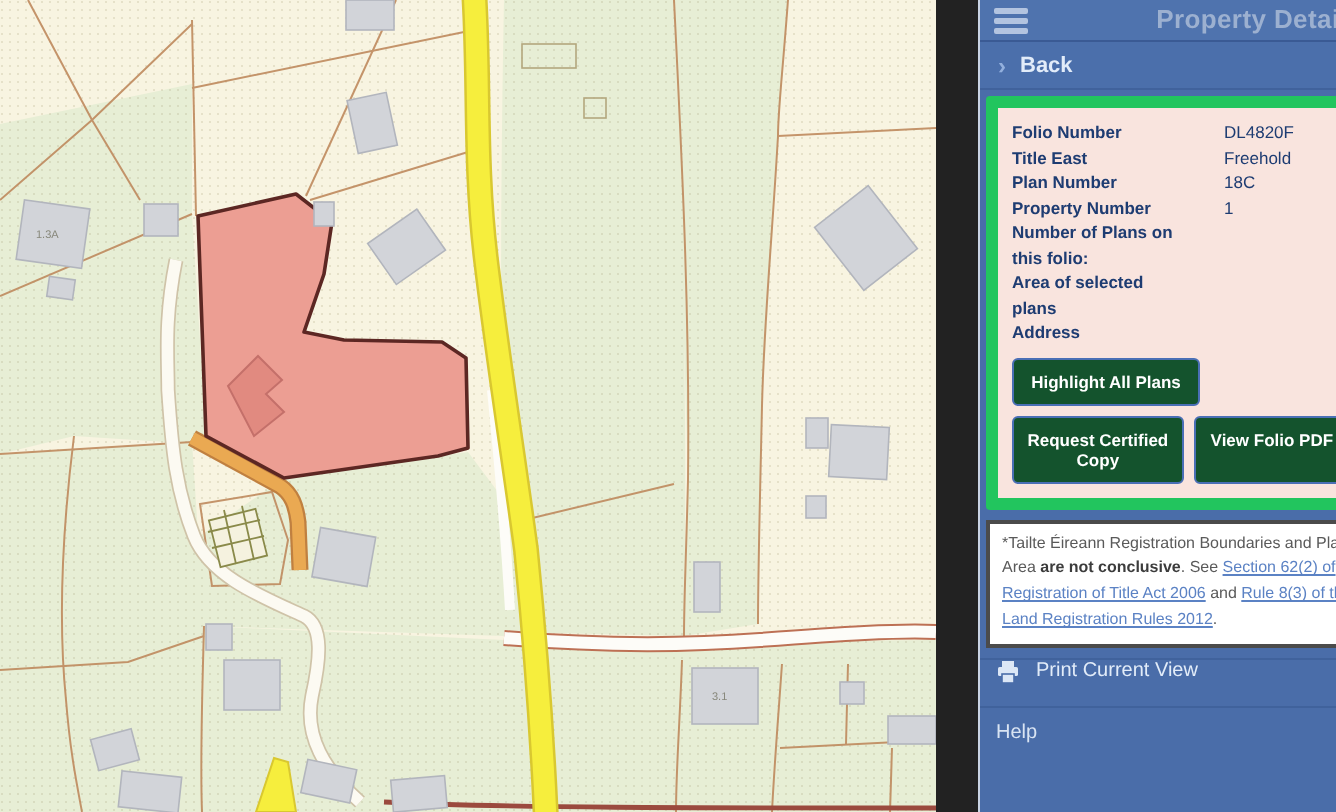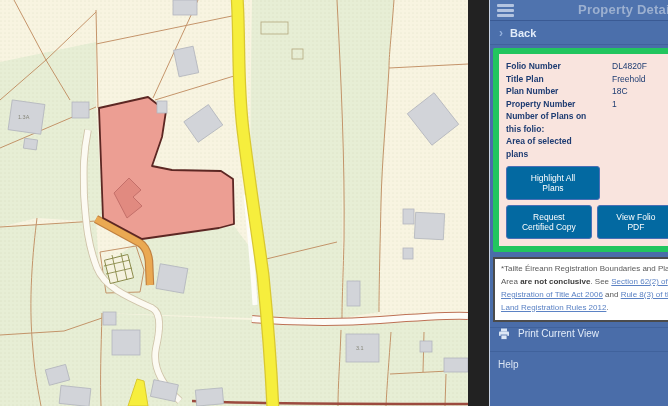--- a/index.html
+++ b/index.html
@@ -34,22 +34,22 @@
   .back-label{color:#e2ecf9;font-size:11px;font-weight:700;}
   .details-box{
     margin:3px 3px 0 3px;background:#f9e4de;border:6px solid #22c55e;border-radius:2px;
     padding:6px 6px 7px 7px;color:#1e3c72;flex:none;box-sizing:border-box;width:194px;
   }
   .drow{display:flex;font-size:8.5px;line-height:12.5px;}
   .dlabel{width:82px;font-weight:700;flex:none;}
   .dvalue{flex:1;font-weight:400;padding-left:24px;}
   .btns{margin-top:6px;}
   .btn{
-    background:#0369a1;border:1px solid #4a6fb5;border-radius:3px;color:#fff;
-    font-size:8.5px;font-weight:400;text-align:center;padding:6px 12px;cursor:pointer;
+    background:#14532d;border:1px solid #4a6fb5;border-radius:3px;color:#fff;
+    font-size:8.5px;font-weight:700;text-align:center;padding:6px 0;cursor:pointer;
     font-family:"Liberation Sans",sans-serif;box-sizing:border-box;
   }
   .btn-wide{width:94px;margin-bottom:5px;}
   .btn-row{display:flex;gap:5px;}
   .btn-pdf{width:81px;}
   .btn-cert{width:89px;}
   .disclaimer{
     margin:5px 3px 0 3px;background:#ffffff;border:2px solid #4b4b4b;
     padding:4px 6px 5px 6px;font-size:8px;line-height:1.62;color:#5a5a5a;flex:none;
   }
@@ -196,40 +196,41 @@
       <span class="back-chev">›</span>
       <span class="back-label">Back</span>
     </div>
 
     <div class="details-box">
       <div class="drow">
         <div class="dlabel">Folio Number</div>
         <div class="dvalue">DL4820F</div>
       </div>
       <div class="drow">
-        <div class="dlabel">Title Plan</div>
+        <div class="dlabel">Title East</div>
         <div class="dvalue">Freehold</div>
       </div>
       <div class="drow">
         <div class="dlabel">Plan Number</div>
         <div class="dvalue">18C</div>
       </div>
       <div class="drow">
         <div class="dlabel">Property Number</div>
         <div class="dvalue">1</div>
       </div>
       <div class="drow">
         <div class="dlabel">Number of Plans on this folio:</div>
         <div class="dvalue"></div>
       </div>
       <div class="drow">
         <div class="dlabel">Area of selected plans</div>
         <div class="dvalue"></div>
       </div>
       <div class="drow">
+        <div class="dlabel">Address</div>
       </div>
 
       <div class="btns">
         <div class="btn btn-wide">Highlight All Plans</div>
         <div class="btn-row">
           <div class="btn btn-cert">Request Certified Copy</div>
           <div class="btn btn-pdf">View Folio PDF</div>
         </div>
       </div>
     </div>

